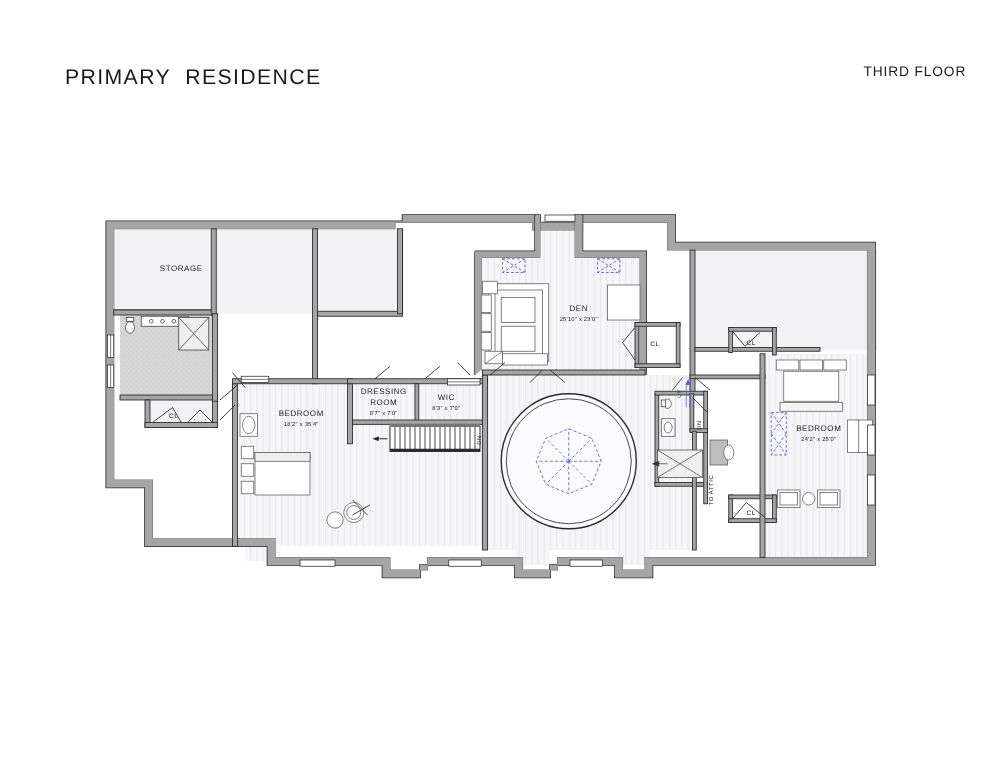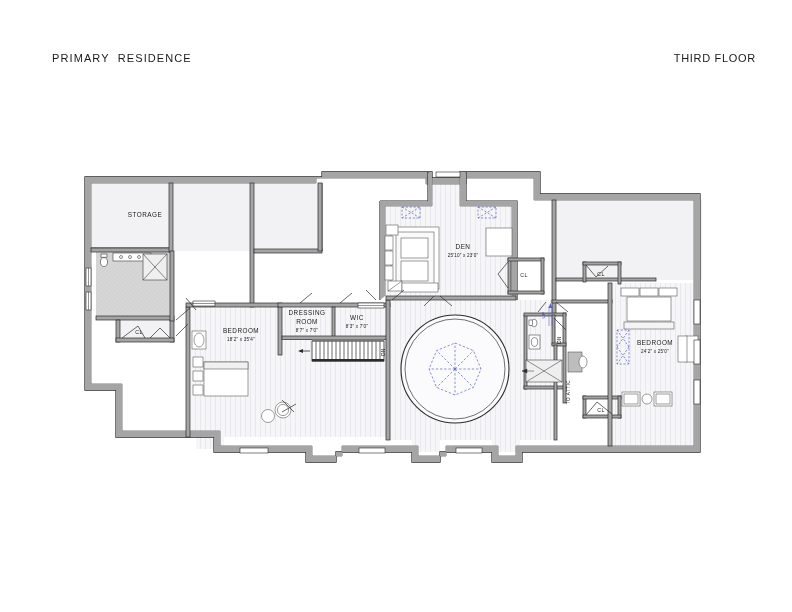--- a/index.html
+++ b/index.html
@@ -16,28 +16,28 @@
   }
   #sheet {
     position: absolute;
     inset: 0;
     background: #ffffff;
   }
   .title-left {
     position: absolute;
     left: 52px;
     top: 52px;
-    font-size: 11px;
+    font-size: 17px;
     letter-spacing: 1.1px;
     color: #1a1a1a;
     white-space: pre;
   }
   .title-right {
     position: absolute;
-    right: 36px;
+    right: 19px;
     top: 52px;
     font-size: 11px;
     letter-spacing: 0.7px;
     color: #1a1a1a;
     text-align: right;
     white-space: pre;
   }
   #plan {
     position: absolute;
     left: 0;

